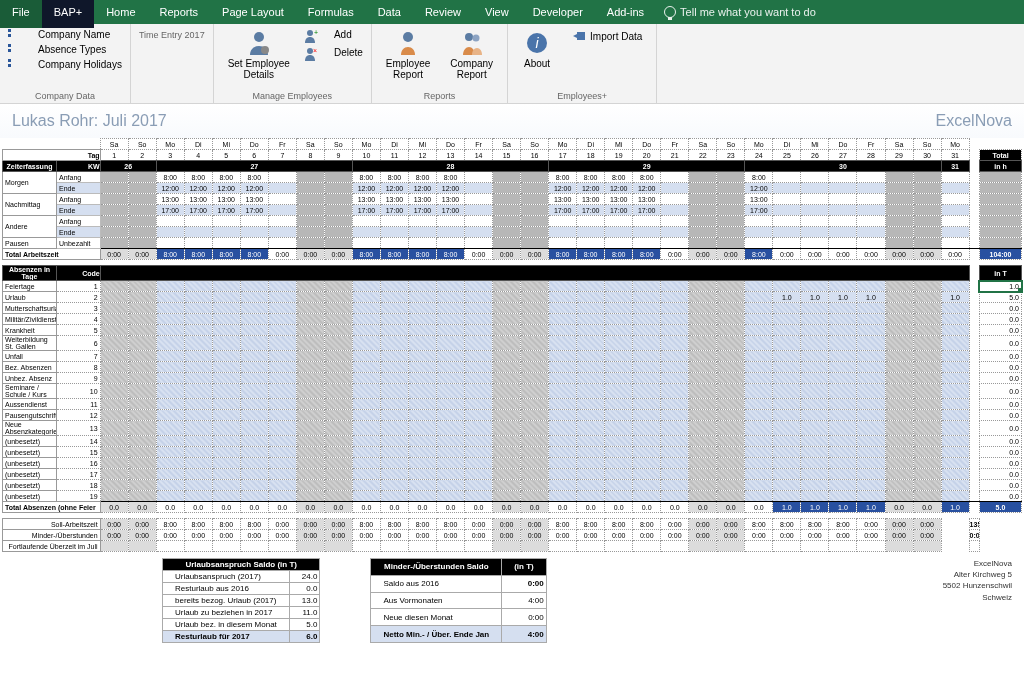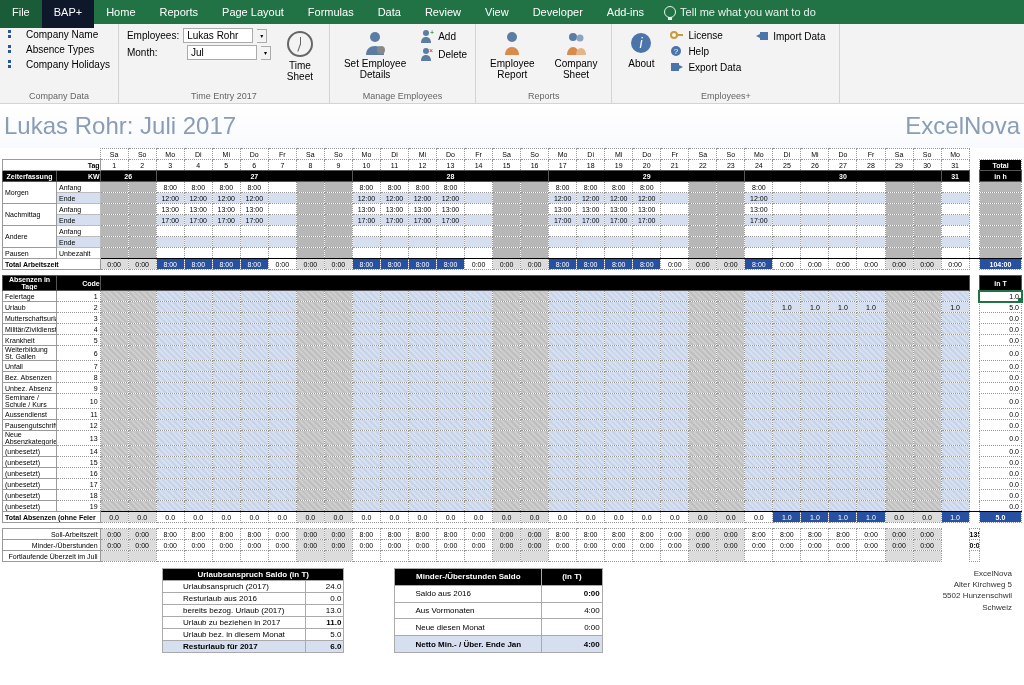--- a/index.html
+++ b/index.html
@@ -9,55 +9,55 @@
 .tab.active{background:#0f172a}
 .tab.first{background:#1a5c38}
 .tellme{display:flex;align-items:center;gap:4px;padding:0 8px;opacity:.9}
 .bulb{width:12px;height:12px;border:1px solid currentColor;border-radius:50%;position:relative}
 .bulb::after{content:"";position:absolute;bottom:-3px;left:3px;width:4px;height:3px;background:currentColor}
 .ribbon{display:flex;background:#f3f3f3;border-bottom:1px solid #d4d4d4;height:80px}
 .rgroup{border-right:1px solid #d4d4d4;padding:4px 8px 2px;display:flex;flex-direction:column;justify-content:space-between}
 .rgroup-body{display:flex;gap:8px;align-items:flex-start}
 .rgroup-label{text-align:center;font-size:9px;color:#666;padding-top:2px}
 .rvert{display:flex;flex-direction:column;gap:2px;font-size:10px}
-.ritem{display:flex;align-items:center;gap:4px;cursor:pointer;padding:1px 0}
+.ritem{display:flex;gap:16px;cursor:pointer;padding:1px 0}
 .ricon{width:14px;height:10px;display:inline-block;position:relative}
 .ricon.list::before,.ricon.list::after{content:"";position:absolute;left:0;width:3px;height:3px;background:#2b579a}
 .ricon.list::before{top:0}
 .ricon.list::after{top:5px}
 .rbtn{display:flex;flex-direction:column;align-items:center;gap:2px;padding:2px 6px;cursor:pointer;font-size:10px;text-align:center;min-width:42px}
 .ricon-lg{width:28px;height:28px;display:flex;align-items:center;justify-content:center;font-size:18px}
 .sel{display:flex;align-items:center;gap:4px;font-size:10px}
 .sel input{width:70px;font-size:10px;border:1px solid #ababab;padding:1px 3px}
 .dropdown-caret{width:10px;height:14px;border:1px solid #ababab;border-left:none;display:flex;align-items:center;justify-content:center;font-size:6px}
 .clock{width:26px;height:26px;border:2px solid #666;border-radius:50%;position:relative}
 .clock::before{content:"";position:absolute;top:11px;left:11px;width:1px;height:8px;background:#666;transform-origin:top;transform:rotate(20deg)}
 .clock::after{content:"";position:absolute;top:4px;left:11px;width:1px;height:8px;background:#666}
 .psvg{width:22px;height:26px}
-.page-title{display:flex;justify-content:space-between;align-items:flex-start;padding:8px 4px;background:linear-gradient(#fff,#f8fafd);color:#8a9db5;font-size:24px}
+.page-title{display:flex;justify-content:space-between;align-items:flex-start;padding:8px 12px;background:linear-gradient(#fff,#f8fafd);color:#8a9db5;font-size:16px}
 .grid-wrap{padding:0 2px}
 .cal{border-collapse:collapse;width:100%;table-layout:fixed}
 .cal td,.cal th{border:1px dotted #999;padding:0;height:11px;font-size:7px;text-align:center;overflow:hidden}
 .cal .hdr-black td,.cal .hdr-black th{background:#000;color:#fff;font-weight:bold;border:1px solid #555}
 .cal .rowlabel{text-align:left;padding-left:2px;border:1px solid #999}
 .cal .sublabel{text-align:left;padding-left:2px;background:#fff;border:1px solid #bbb}
 .cal .sublabel.alt{background:#d5dff0}
 .wbg{background:#d5dff0}
 .gbg{background:#b7b7b7}
 .gbg2{background:#dcdcdc}
 .whbg{background:#fff}
 .bblue{background:#2850a0;color:#fff}
 .totalcol{background:#2850a0;color:#fff;font-weight:bold}
 .sectitle{background:#000;color:#fff;font-weight:bold;text-align:left;padding-left:2px}
 .patt{background:repeating-linear-gradient(45deg,#d9e2f1,#d9e2f1 2px,#c4d1e8 2px,#c4d1e8 4px)}
 .patt.g{background:repeating-linear-gradient(45deg,#d0d0d0,#d0d0d0 2px,#bcbcbc 2px,#bcbcbc 4px)}
 .bordT{border-top:1px solid #000!important}
 .summary{display:flex;gap:50px;padding:6px 2px;justify-content:flex-start}
 .sumtbl{border-collapse:collapse;font-size:8px}
-.sumtbl td{border:1px solid #aaa;padding:1px 20px}
+.sumtbl td{border:1px solid #aaa;padding:1px 12px}
 .sumtbl .sh{background:#000;color:#fff;font-weight:bold;text-align:center}
 .sumtbl .bb{font-weight:bold;background:#d5dff0}
 .addr{text-align:right;font-size:8px;color:#333;line-height:1.4}
 .side-gap{width:10px}
 .num{text-align:right!important;padding-right:2px!important}
 .sel-cell{outline:2px solid #217346;outline-offset:-1px;background:#fff!important;position:relative}
 .sel-cell::after{content:"";position:absolute;right:-1px;bottom:-1px;width:4px;height:4px;background:#217346}
 </style>
 </head>
 <body>
@@ -95,41 +95,20 @@
 <div class="ritem">
             <span class="ricon list"></span>
             <span>Company Holidays</span>
           </div>
 </div>
       </div>
 <div class="rgroup-label">Company Data</div>
 </div>
 
 <div class="rgroup">
-<div class="rgroup-body">
-<div class="rvert">
-<div class="sel">
-            <span>Employees:</span>
-            <input value="Lukas Rohr" style="">
-            <span class="dropdown-caret">▾</span>
-          </div>
-<div class="sel">
-            <span style="width:56px;display:inline-block">Month:</span>
-            <input value="Jul" style="">
-            <span class="dropdown-caret">▾</span>
-          </div>
-</div>
-<div class="rbtn">
-          <span class="ricon-lg">
-            <span class="clock"></span>
-          </span>
-          <span style="white-space:pre">Time
-Sheet</span>
-        </div>
-</div>
 <div class="rgroup-label">Time Entry 2017</div>
 </div>
 
 <div class="rgroup">
 <div class="rgroup-body">
 <div class="rbtn">
           <svg class="psvg" viewBox="0 0 22 26">
             <circle cx="11" cy="7" r="5" fill="#5b7ca3"></circle>
             <path d="M2 25c0-6 4-9 9-9s9 3 9 9z" fill="#5b7ca3"></path>
             <circle cx="17" cy="20" r="4" fill="#888"></circle>
@@ -170,58 +149,35 @@
 Report</span>
         </div>
 <div class="rbtn">
           <svg class="psvg" viewBox="0 0 22 26">
             <circle cx="8" cy="7" r="4" fill="#5b7ca3"></circle>
             <circle cx="15" cy="8" r="3.5" fill="#8ca3c2"></circle>
             <path d="M2 25c0-5 3-8 6-8s6 3 6 8z" fill="#d98b4a"></path>
             <path d="M11 25c0-4 2-7 5-7s5 3 5 7z" fill="#e8b386"></path>
           </svg>
           <span style="white-space:pre">Company
-Sheet</span>
+Report</span>
         </div>
 </div>
 <div class="rgroup-label">Reports</div>
 </div>
 
 <div class="rgroup">
 <div class="rgroup-body">
 <div class="rbtn">
           <svg class="psvg" viewBox="0 0 22 26">
             <circle cx="11" cy="13" r="10" fill="#4a74aa"></circle>
             <text x="11" y="18" font-size="14" fill="#fff" text-anchor="middle" font-family="Georgia" font-style="italic">i</text>
           </svg>
           <span>About</span>
         </div>
-<div class="rvert">
-<div class="ritem">
-            <svg width="14" height="12" viewBox="0 0 14 12">
-              <circle cx="4" cy="6" r="3" fill="none" stroke="#c89b3c" stroke-width="2"></circle>
-              <rect x="6" y="5" width="7" height="2" fill="#c89b3c"></rect>
-            </svg>
-            <span>License</span>
-          </div>
-<div class="ritem">
-            <svg width="14" height="12" viewBox="0 0 14 12">
-              <circle cx="6" cy="6" r="5" fill="#4a74aa"></circle>
-              <text x="6" y="9" font-size="8" fill="#fff" text-anchor="middle">?</text>
-            </svg>
-            <span>Help</span>
-          </div>
-<div class="ritem">
-            <svg width="14" height="12" viewBox="0 0 14 12">
-              <rect x="1" y="2" width="8" height="8" fill="#4a74aa"></rect>
-              <path d="M9 4l4 2-4 2z" fill="#4a74aa"></path>
-            </svg>
-            <span>Export Data</span>
-          </div>
-</div>
 <div class="rbtn" style="flex-direction:row;gap:4px;align-items:center">
           <svg width="14" height="12" viewBox="0 0 14 12">
             <rect x="5" y="2" width="8" height="8" fill="#4a74aa"></rect>
             <path d="M5 4l-4 2 4 2z" fill="#4a74aa"></path>
           </svg>
           <span>Import Data</span>
         </div>
 </div>
 <div class="rgroup-label">Employees+</div>
 </div>
@@ -1511,21 +1467,21 @@
 <tr>
           <td>Resturlaub aus 2016</td>
           <td class="num">0.0</td>
         </tr>
 <tr>
           <td>bereits bezog. Urlaub (2017)</td>
           <td class="num">13.0</td>
         </tr>
 <tr>
           <td style="font-weight:normal">Urlaub zu beziehen in 2017</td>
-          <td class="num" style="font-weight:bold">11.0</td>
+          <td class="num" style="font-weight:normal">11.0</td>
         </tr>
 <tr>
           <td>Urlaub bez. in diesem Monat</td>
           <td class="num">5.0</td>
         </tr>
 <tr class="bb">
           <td>Resturlaub für 2017</td>
           <td class="num">6.0</td>
         </tr>
 </tbody>

